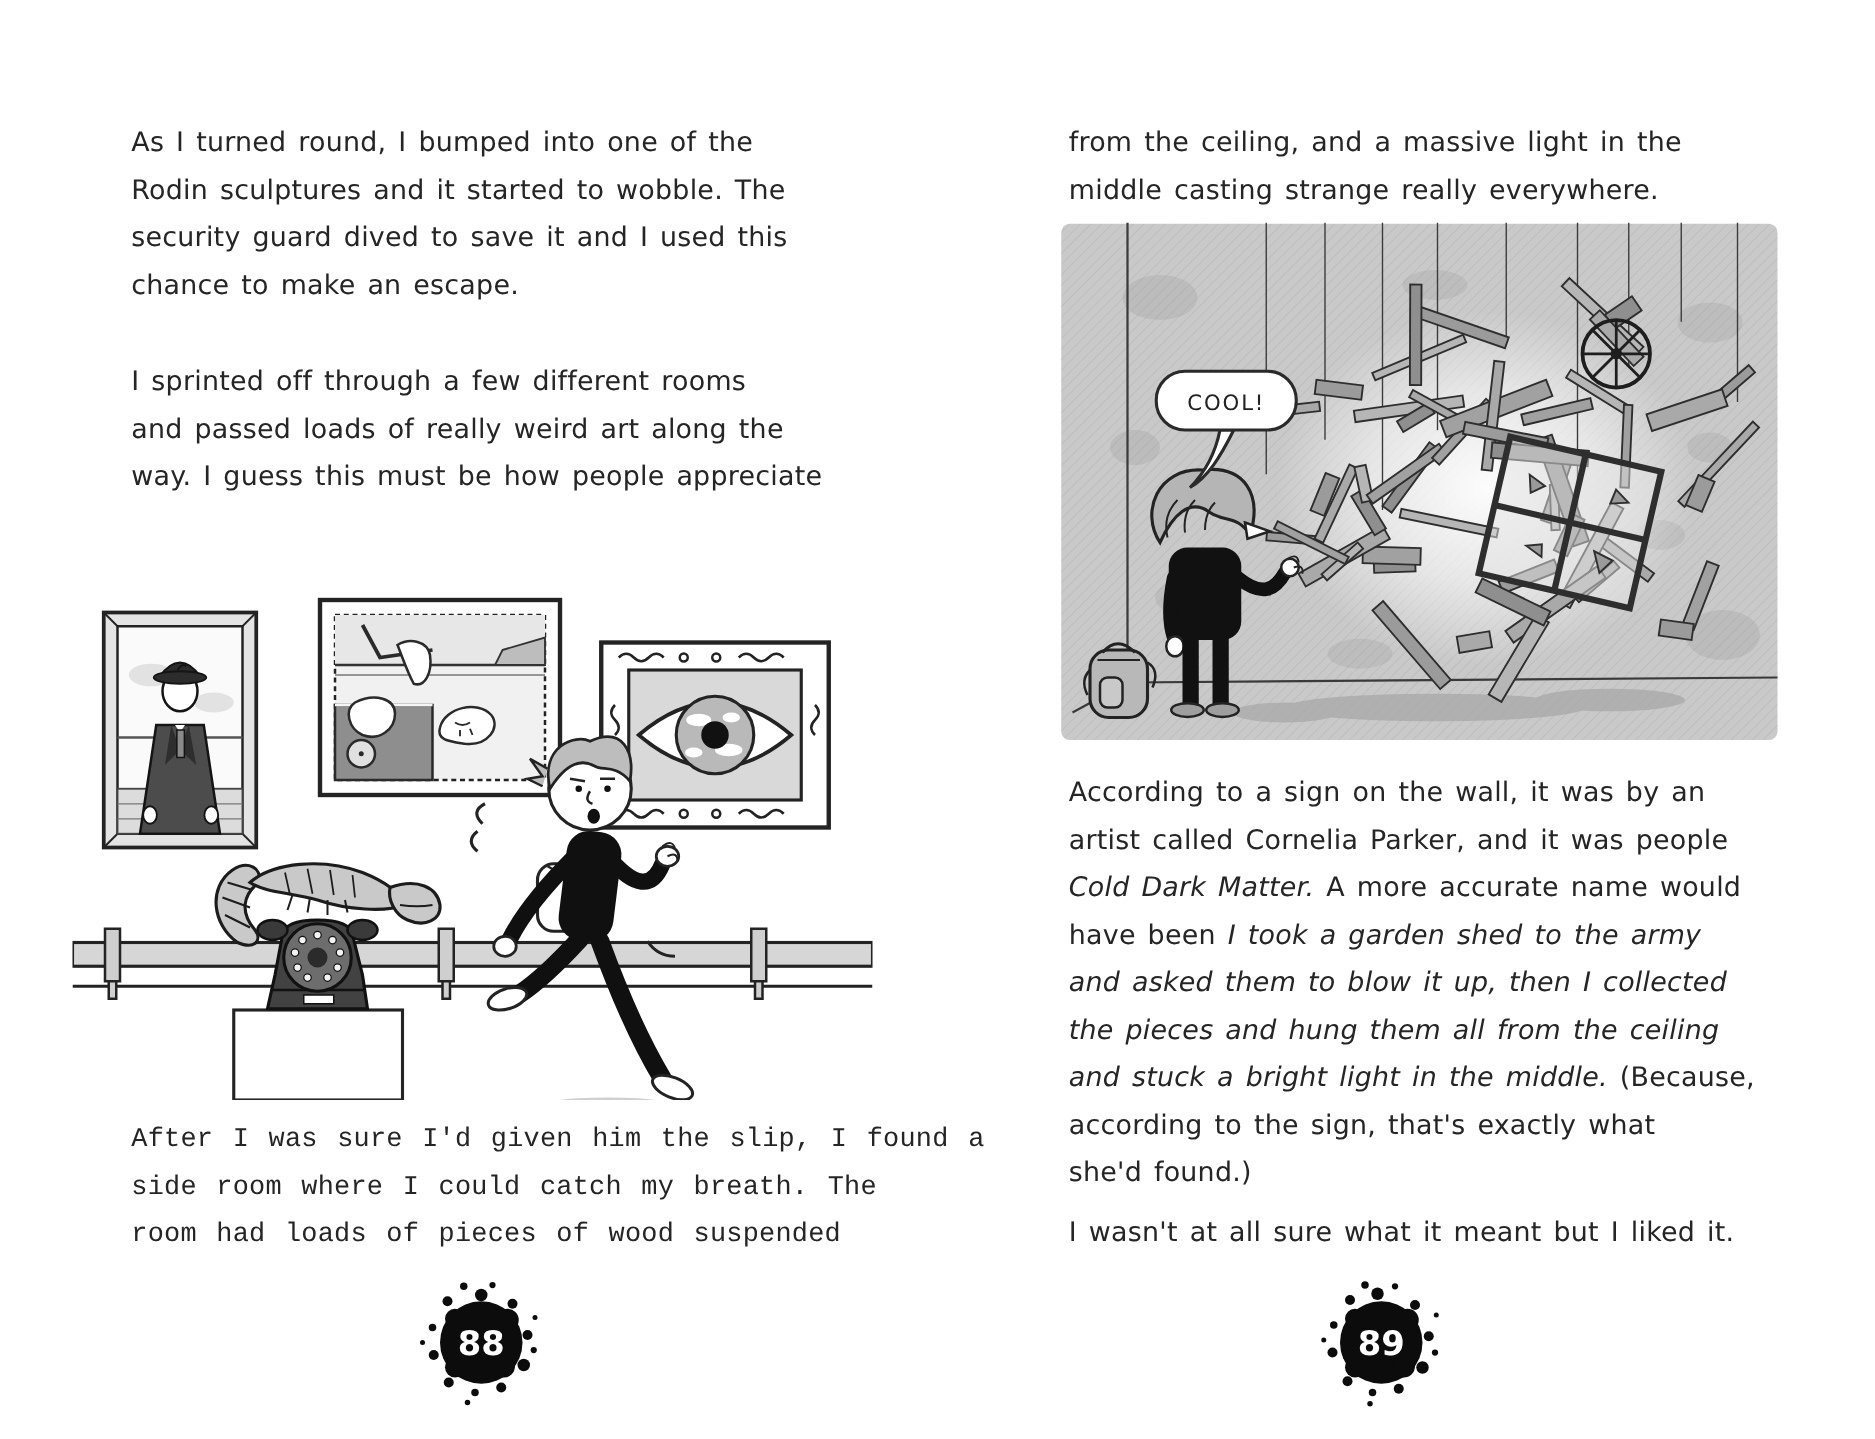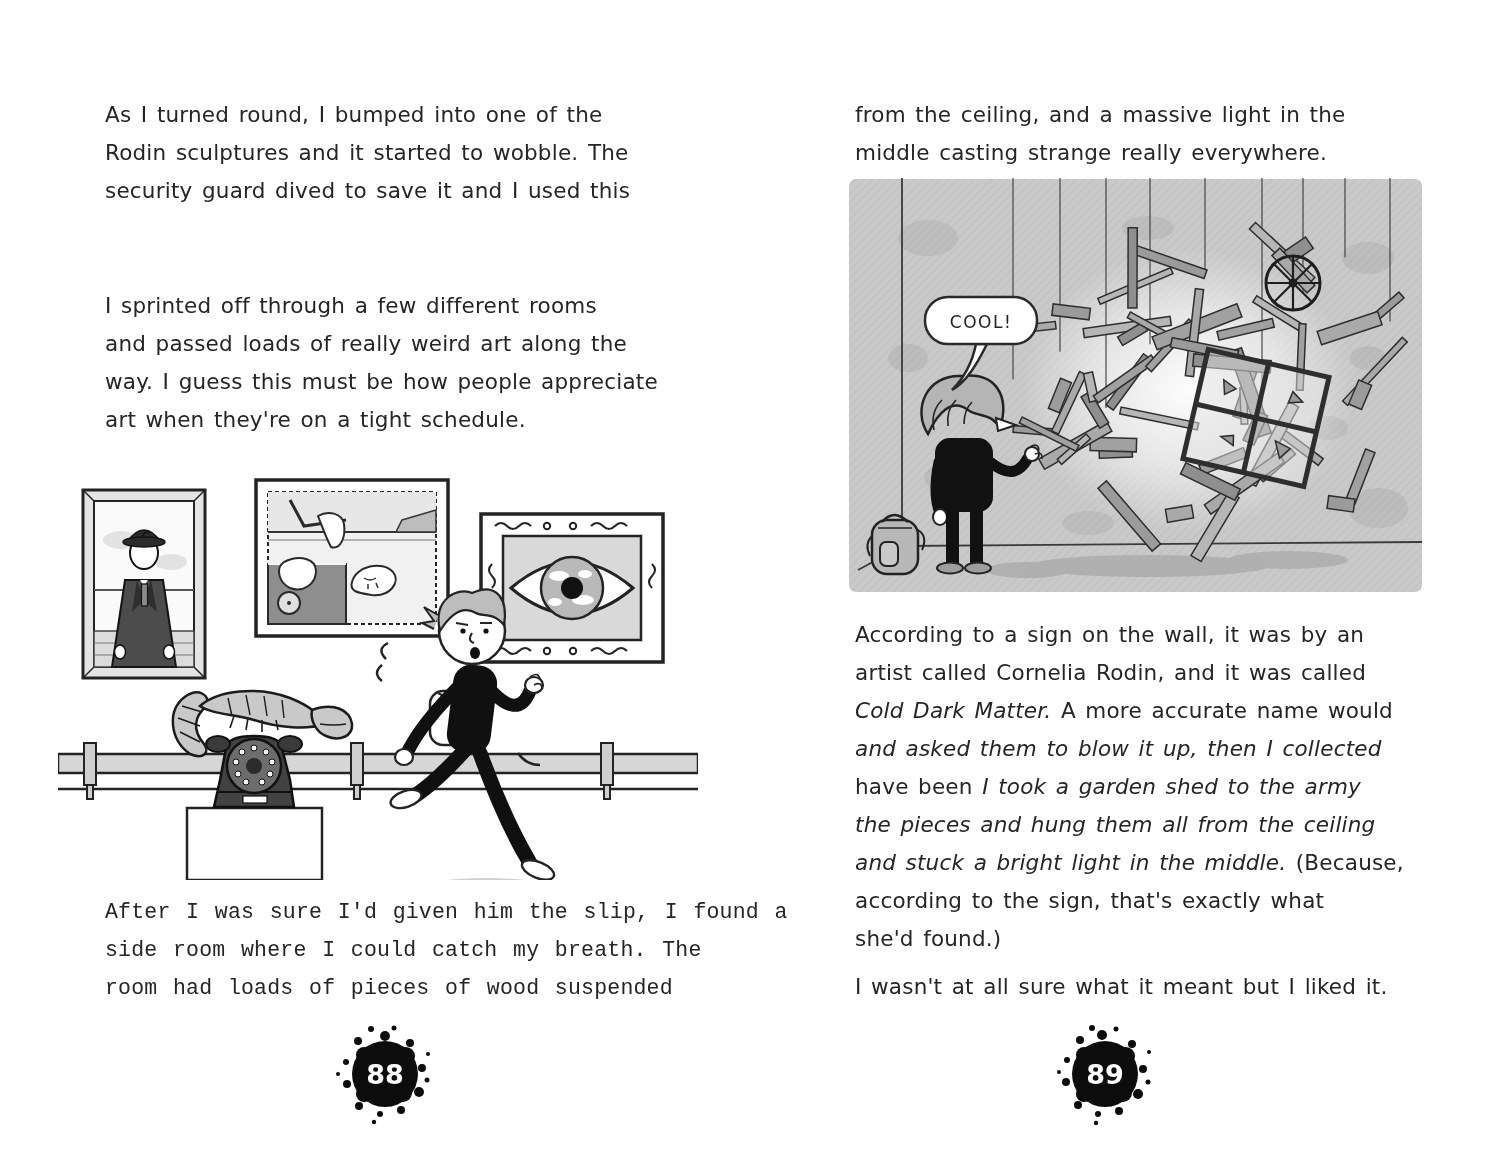--- a/index.html
+++ b/index.html
@@ -17,27 +17,27 @@
   .splat svg{display:block;}
   svg text{font-family:"DejaVu Sans","Liberation Sans",sans-serif;}
 </style>
 </head>
 <body>
 
 <div class="para" style="left:105px;top:96px;width:580px;">
     <div class="tline"><span>As I turned round, I bumped into one of the</span></div>
     <div class="tline"><span>Rodin sculptures and it started to wobble. The</span></div>
     <div class="tline"><span>security guard dived to save it and I used this</span></div>
+    <div class="tline"><span>chance to make an escape.</span></div>
   </div>
 
 <div class="para" style="left:105px;top:287px;width:590px;">
     <div class="tline"><span>I sprinted off through a few different rooms</span></div>
     <div class="tline"><span>and passed loads of really weird art along the</span></div>
     <div class="tline"><span>way. I guess this must be how people appreciate</span></div>
-    <div class="tline"><span>art when they're on a tight schedule.</span></div>
   </div>
 
 <div class="illus" style="left:58px;top:448px;width:640px;height:432px;">
 <svg width="640" height="432" viewBox="0 0 640 432">
 
   <g>
     <rect x="0" y="306" width="640" height="19" fill="#d6d6d6" stroke="#232323" stroke-width="2.5"></rect>
     <line x1="0" y1="341" x2="640" y2="341" stroke="#232323" stroke-width="2.5"></line>
     <g fill="#cfcfcf" stroke="#232323" stroke-width="2">
       <rect x="26" y="295" width="12" height="42"></rect>
@@ -364,24 +364,24 @@
   <g>
     <path d="M128,166 C124,186 116,200 104,212 C118,204 128,188 139,166 Z" fill="#ffffff" stroke="#2a2a2a" stroke-width="2.5"></path>
     <rect x="77" y="119" width="112" height="47" rx="23" fill="#ffffff" stroke="#2a2a2a" stroke-width="2.5"></rect>
     <text x="133" y="150" text-anchor="middle" font-size="17" letter-spacing="1.5" fill="#222222">COOL!</text>
   </g>
 </svg>
 </div>
 
 <div class="para" style="left:855px;top:616px;width:590px;">
     <div class="tline"><span>According to a sign on the wall, it was by an</span></div>
-    <div class="tline"><span>artist called Cornelia Rodin, and it was called</span></div>
+    <div class="tline"><span>artist called Cornelia Parker, and it was people</span></div>
     <div class="tline"><span class="it">Cold Dark Matter.</span><span> A more accurate name would</span></div>
+    <div class="tline"><span>have been </span><span class="it">I took a garden shed to the army</span></div>
     <div class="tline"><span class="it">and asked them to blow it up, then I collected</span></div>
-    <div class="tline"><span>have been </span><span class="it">I took a garden shed to the army</span></div>
     <div class="tline"><span class="it">the pieces and hung them all from the ceiling</span></div>
     <div class="tline"><span class="it">and stuck a bright light in the middle.</span><span> (Because,</span></div>
     <div class="tline"><span>according to the sign, that's exactly what</span></div>
     <div class="tline"><span>she'd found.)</span></div>
   </div>
 
 <div class="para" style="left:855px;top:968px;width:590px;">
     <div class="tline"><span>I wasn't at all sure what it meant but I liked it.</span></div>
   </div>
 

